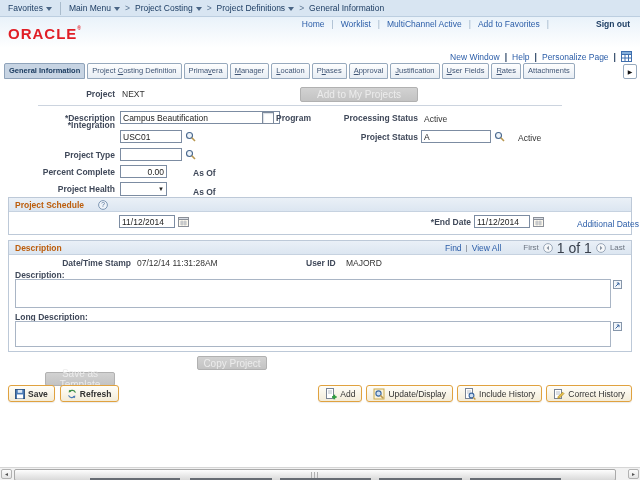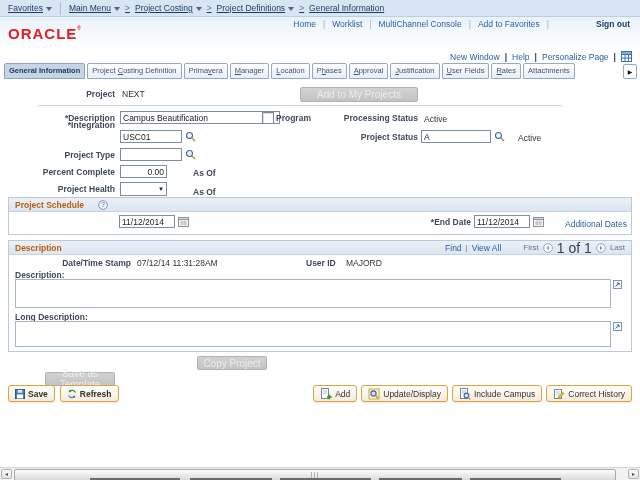--- a/index.html
+++ b/index.html
@@ -2,21 +2,21 @@
 <html style="--link: #2b5da8; --logo-red: #e01e26; --section-title: #bc5d0c; --topbar-bg: #d8e5f2; --button-border: #e0a23f; --label: #40495a;"><head>
 <meta charset="utf-8">
 <style>
   html,body{margin:0;padding:0;background:#fff;}
   #screen{position:relative;width:640px;height:480px;overflow:hidden;background:#fff;
           font-family:"Liberation Sans",sans-serif;-webkit-font-smoothing:antialiased;}
   
   #topbar{position:absolute;left:0;top:0;width:640px;height:17px;
           background:var(--topbar-bg,#d8e5f2);border-bottom:1px solid #bccee0;
           display:flex;align-items:center;padding-left:8px;box-sizing:border-box;
-          font-size:8.5px;color:#1d3d63;text-decoration:underline;}
+          font-size:8.5px;color:#1d3d63;}
   .bc-item{display:inline-flex;align-items:center;gap:3px;cursor:pointer;white-space:nowrap;}
   .dd{display:inline-block;width:0;height:0;border-left:3px solid transparent;
       border-right:3px solid transparent;border-top:4px solid #4a6585;margin-top:1px;}
   .vdiv{display:inline-block;width:1px;height:13px;background:#aabccd;margin:0 8px;}
   .bc-sep{color:#5a7491;margin:0 5px;}
   #bc-items{display:inline-flex;align-items:center;}
   
   #header-band{position:absolute;left:0;top:17px;width:640px;height:31px;
                background:linear-gradient(#e9f2fa,#ffffff);}
   #portal-links{position:absolute;top:19px;right:10px;display:flex;align-items:center;
@@ -111,21 +111,21 @@
         <span class="bc-sep">&gt;</span>
         <span class="bc-item">General Information</span>
       </span>
   </div>
 
   <div id="portal-links">
     <span class="plink">Home</span>
     <span class="psep">|</span>
     <span class="plink">Worklist</span>
     <span class="psep">|</span>
-    <span class="plink">MultiChannel Console</span>
+    <span class="plink">MultiChannel Active</span>
     <span class="psep">|</span>
     <span class="plink">Add to Favorites</span>
     <span class="psep">|</span>
     <span class="signout">Sign out</span>
   </div>
 
   <div id="logo"><span>ORACLE</span><span class="tm">®</span></div>
 
   <div id="utility-links">
     <span class="ulink">New Window</span>
@@ -242,21 +242,21 @@
           <rect x="0.5" y="1.5" width="10" height="9" fill="#fdf9ee" stroke="#8a8f98"></rect>
           <rect x="0.5" y="1.5" width="10" height="2" fill="#d8dde4" stroke="#8a8f98"></rect>
           <g stroke="#a8aeb8" stroke-width="0.8">
             <line x1="2" y1="6" x2="9" y2="6"></line>
             <line x1="2" y1="8" x2="9" y2="8"></line>
             <line x1="4" y1="4.5" x2="4" y2="9.5"></line>
             <line x1="7" y1="4.5" x2="7" y2="9.5"></line>
           </g>
         </svg>
     </span>
-    <span class="link" style="position:absolute;left:556px;top:21px;">Additional Dates</span>
+    <span class="link" style="position:absolute;left:568px;top:21px;">Additional Dates</span>
   </div>
 
   <div class="groupbox" style="left:8px;top:240px;width:624px;height:112px;">
     <div class="gb-header">
       <span class="gb-title">Description</span>
       <span class="gb-right">
         <span class="link">Find</span>
         <span class="pg-gray">|</span>
         <span class="link">View All</span>
         <span style="width:14px;"></span>
@@ -358,21 +358,21 @@
         <svg width="12" height="12" viewBox="0 0 12 12">
             <rect x="1.5" y="0.5" width="7" height="10" fill="#fff" stroke="#7a8494"></rect>
             <g stroke="#b9c0ca">
               <line x1="3" y1="3" x2="7" y2="3"></line>
               <line x1="3" y1="5" x2="7" y2="5"></line>
             </g>
             <circle cx="7.5" cy="7.5" r="2.4" fill="#cfe0f2" stroke="#3a66a0" stroke-width="1.1"></circle>
             <line x1="9.2" y1="9.2" x2="11.4" y2="11.4" stroke="#b9974e" stroke-width="1.4"></line>
           </svg>
       </span>
-      <span>Include Campus</span>
+      <span>Include History</span>
     </div>
     <div class="tb-btn">
       <span class="icon" style="position:static">
         <svg width="12" height="12" viewBox="0 0 12 12">
             <rect x="1.5" y="1.5" width="7" height="9" fill="#fff" stroke="#7a8494"></rect>
             <g stroke="#b9c0ca">
               <line x1="3" y1="4" x2="7" y2="4"></line>
               <line x1="3" y1="6" x2="7" y2="6"></line>
             </g>
             <path d="M5.2 8.6 L9.6 4.2 L11 5.6 L6.6 10 L4.8 10.4 Z" fill="#e8c14a" stroke="#a8862a" stroke-width="0.7"></path>

